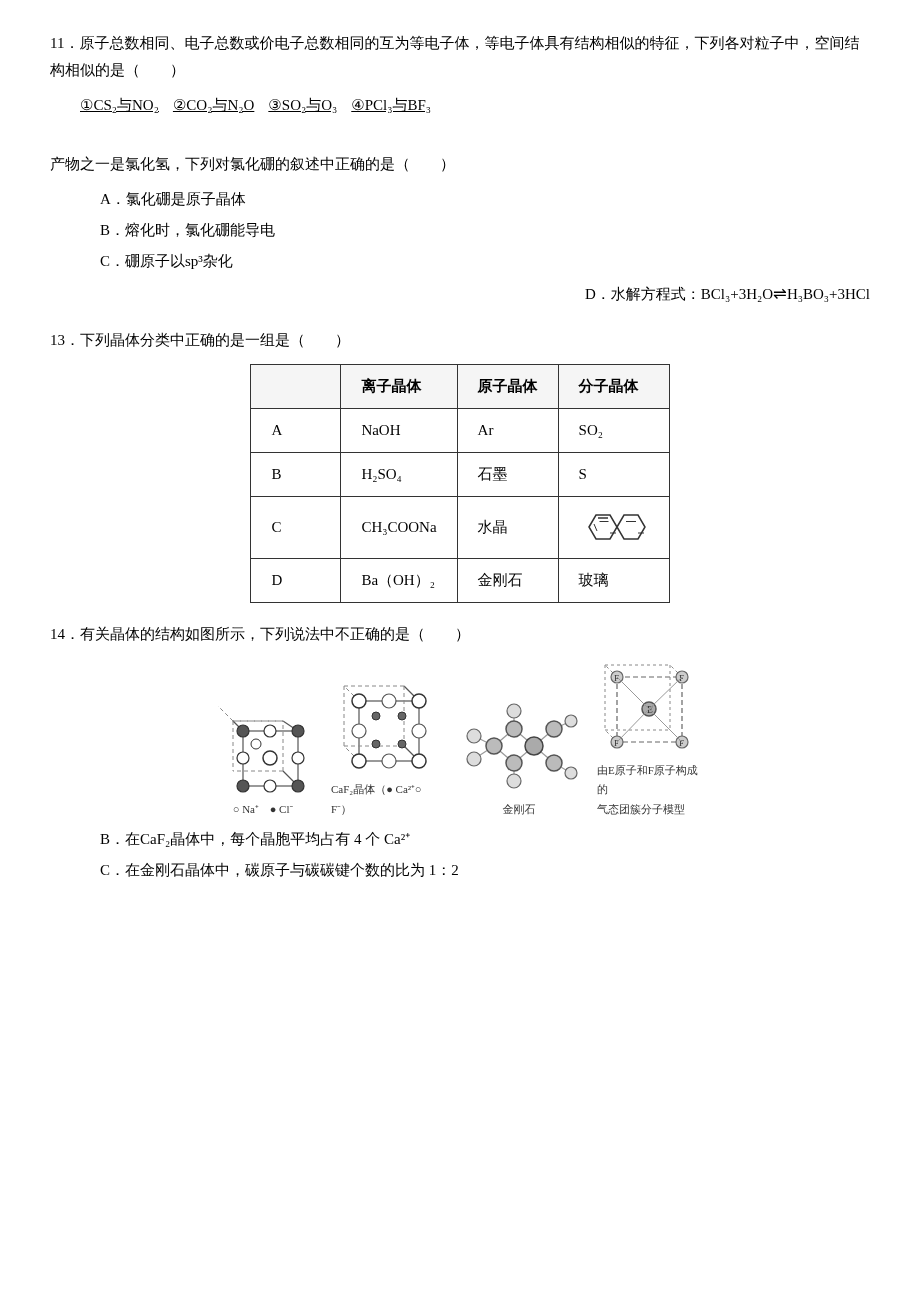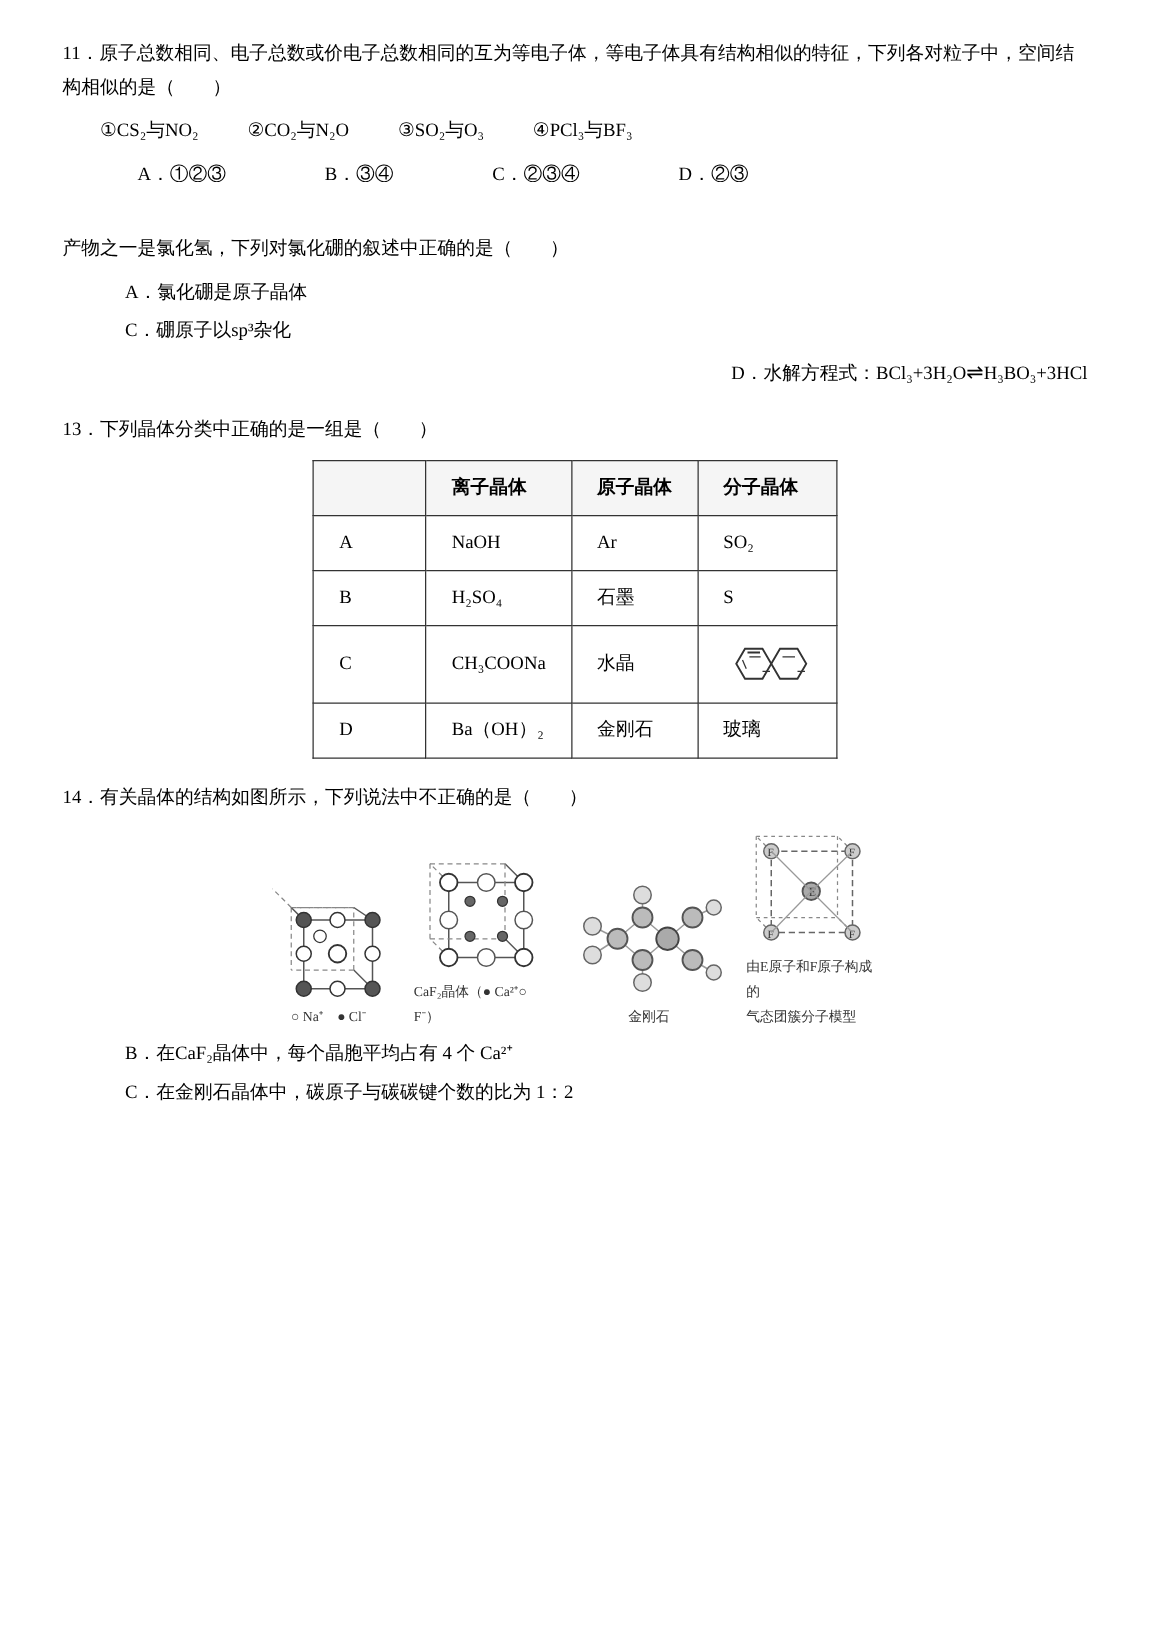--- a/index.html
+++ b/index.html
@@ -16,23 +16,24 @@
     .question-block {
       margin-bottom: 18px;
     }
     .question-title {
       margin-bottom: 6px;
       text-indent: 0;
     }
     .options-row {
       display: flex;
       flex-direction: row;
-      gap: 39px;
+      gap: 14px;
       margin: 8px 0 8px 30px;
       flex-wrap: wrap;
+      text-decoration: underline;
     }
     .options-col {
       margin-left: 50px;
     }
     .options-col .opt {
       margin-bottom: 4px;
     }
     .table-wrap {
       margin: 10px auto;
       display: flex;
@@ -87,33 +88,28 @@
 <div class="question-block">
   <div class="question-title">
     <span>11．</span><span>原子总数相同、电子总数或价电子总数相同的互为等电子体，等电子体具有结构相似的特征，下列各对粒子中，空间结构相似的是（　　）</span>
   </div>
   <div class="options-row">
     <span>①CS₂与NO₂</span>
     <span>②CO₂与N₂O</span>
     <span>③SO₂与O₃</span>
     <span>④PCl₃与BF₃</span>
   </div>
-  <div class="options-row" style="margin-left:60px;">
-    <span>A．①②③</span>
-    <span style="margin-left:40px;">B．③④</span>
-    <span style="margin-left:40px;">C．②③④</span>
-    <span style="margin-left:40px;">D．②③</span>
-  </div>
 </div>
 
 <div class="question-block">
   <div class="gap-line"></div>
   <div style="margin-bottom:8px;">产物之一是氯化氢，下列对氯化硼的叙述中正确的是（　　）</div>
   <div class="options-col">
     <div class="opt">A．氯化硼是原子晶体</div>
+    <div class="opt">B．熔化时，氯化硼能导电</div>
     <div class="opt">C．硼原子以sp³杂化</div>
     <div class="opt" style="text-indent:1.3em;text-align:right;">D．水解方程式：BCl₃+3H₂O<span style="font-size:1.1em;">⇌</span>H₃BO₃+3HCl</div>
   </div>
 </div>
 
 <div class="question-block">
   <div class="question-title">
     <span>13．</span><span>下列晶体分类中正确的是一组是（　　）</span>
   </div>
   <div class="table-wrap">

